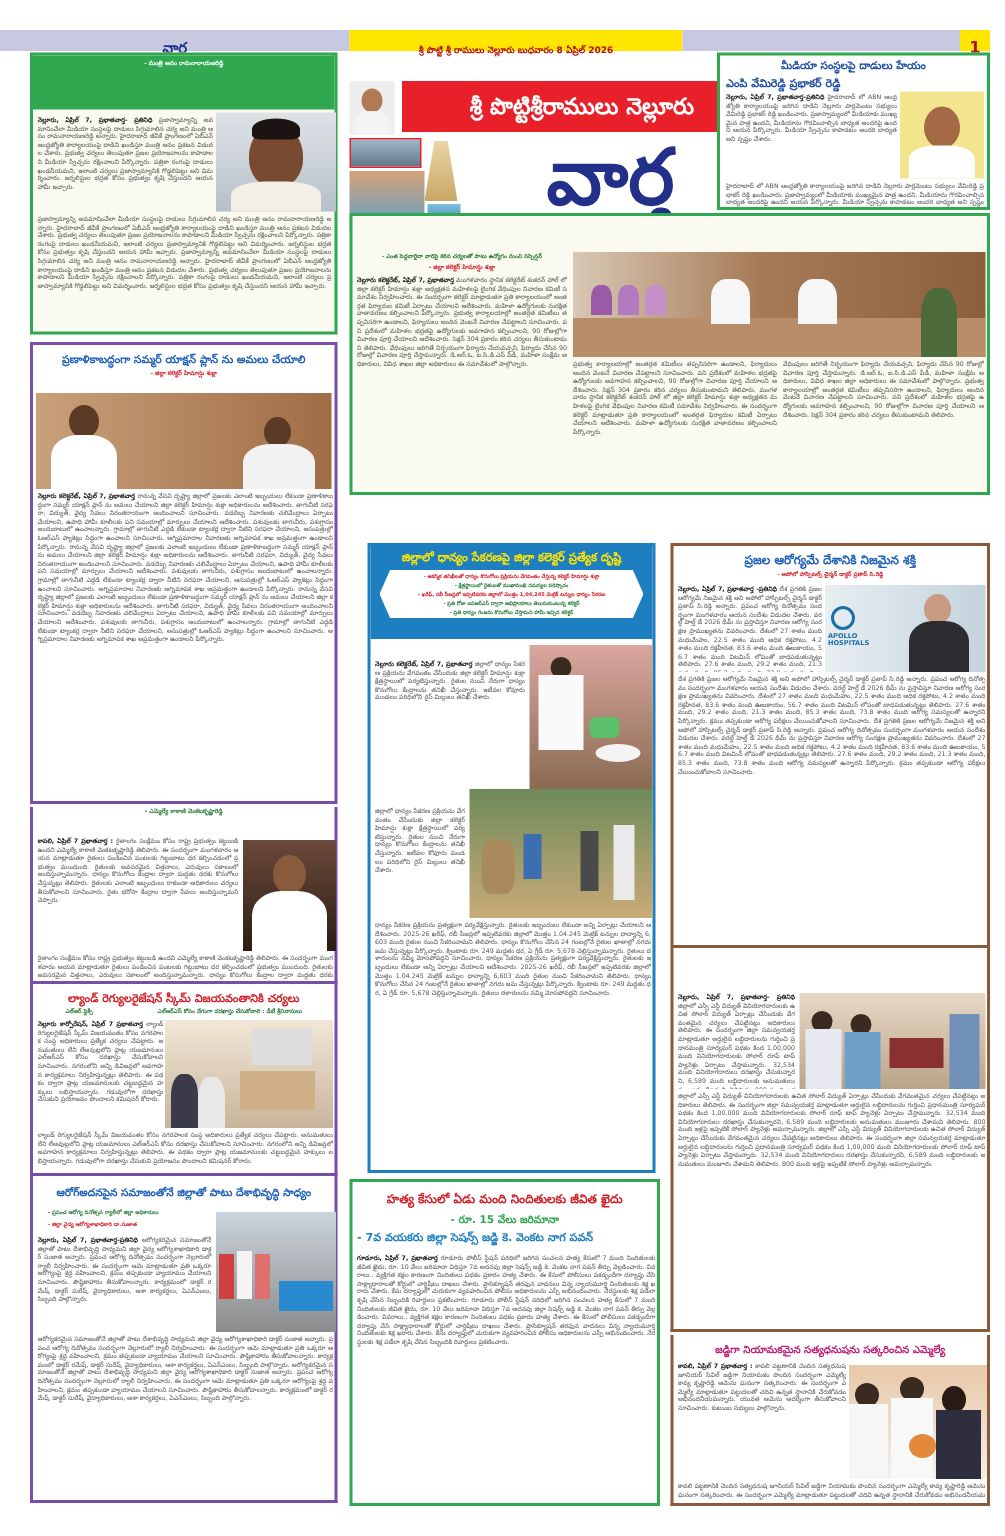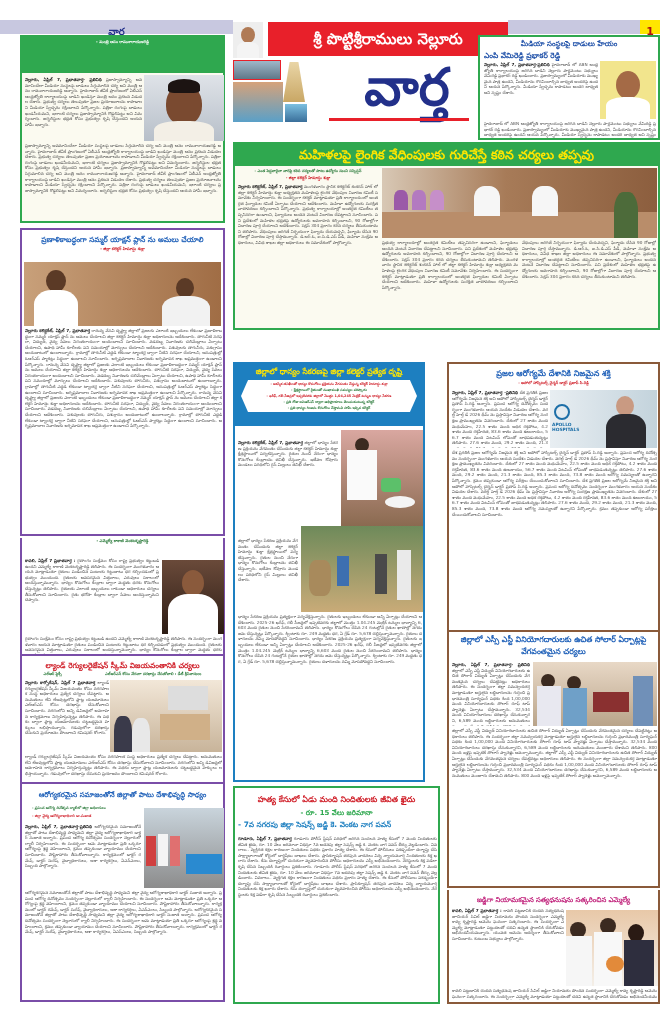--- a/index.html
+++ b/index.html
@@ -37,21 +37,21 @@
   <div class="body-text" style="position:absolute;left:3px;top:40px;width:117px;height:64px;">
     <b>నెల్లూరు, ఏప్రిల్ 7, ప్రభాతవార్త- ప్రతినిధి</b>
     <span>ప్రజాస్వామ్యాన్ని అవమానించేలా మీడియా సంస్థలపై దాడులు సిగ్గుమాలిన చర్య అని మంత్రి ఆనం రామనారాయణరెడ్డి అన్నారు. హైదరాబాద్ జీవీకే ప్రాంగణంలో ఏబీఎన్ ఆంధ్రజ్యోతి కార్యాలయంపై దాడిని ఖండిస్తూ మంత్రి ఆనం ప్రకటన విడుదల చేశారు. ప్రభుత్వ చర్యలు తెలుపుతూ ప్రజల ప్రయోజనాలను కాపాడాలని మీడియా స్వేచ్ఛను రక్షించాలని పేర్కొన్నారు. పత్రికా రంగంపై దాడులు ఖండనీయమని, ఇలాంటి చర్యలు ప్రజాస్వామ్యానికి గొడ్డలిపెట్టు అని విమర్శించారు. జర్నలిస్టుల భద్రత కోసం ప్రభుత్వం కృషి చేస్తుందని ఆయన హామీ ఇచ్చారు.</span>
   </div>
   <div class="body-text" style="position:absolute;left:3px;top:106px;width:196px;height:78px;">
     <span>ప్రజాస్వామ్యాన్ని అవమానించేలా మీడియా సంస్థలపై దాడులు సిగ్గుమాలిన చర్య అని మంత్రి ఆనం రామనారాయణరెడ్డి అన్నారు. హైదరాబాద్ జీవీకే ప్రాంగణంలో ఏబీఎన్ ఆంధ్రజ్యోతి కార్యాలయంపై దాడిని ఖండిస్తూ మంత్రి ఆనం ప్రకటన విడుదల చేశారు. ప్రభుత్వ చర్యలు తెలుపుతూ ప్రజల ప్రయోజనాలను కాపాడాలని మీడియా స్వేచ్ఛను రక్షించాలని పేర్కొన్నారు. పత్రికా రంగంపై దాడులు ఖండనీయమని, ఇలాంటి చర్యలు ప్రజాస్వామ్యానికి గొడ్డలిపెట్టు అని విమర్శించారు. జర్నలిస్టుల భద్రత కోసం ప్రభుత్వం కృషి చేస్తుందని ఆయన హామీ ఇచ్చారు.</span>
     <span>ప్రజాస్వామ్యాన్ని అవమానించేలా మీడియా సంస్థలపై దాడులు సిగ్గుమాలిన చర్య అని మంత్రి ఆనం రామనారాయణరెడ్డి అన్నారు. హైదరాబాద్ జీవీకే ప్రాంగణంలో ఏబీఎన్ ఆంధ్రజ్యోతి కార్యాలయంపై దాడిని ఖండిస్తూ మంత్రి ఆనం ప్రకటన విడుదల చేశారు. ప్రభుత్వ చర్యలు తెలుపుతూ ప్రజల ప్రయోజనాలను కాపాడాలని మీడియా స్వేచ్ఛను రక్షించాలని పేర్కొన్నారు. పత్రికా రంగంపై దాడులు ఖండనీయమని, ఇలాంటి చర్యలు ప్రజాస్వామ్యానికి గొడ్డలిపెట్టు అని విమర్శించారు. జర్నలిస్టుల భద్రత కోసం ప్రభుత్వం కృషి చేస్తుందని ఆయన హామీ ఇచ్చారు.</span>
   </div>
 </div>
 
-<div class="abs" style="left:233px;top:20px;width:275px;height:104px;background:#fff;">
+<div class="abs" style="left:233px;top:52px;width:275px;height:104px;background:#fff;">
   <div class="photo" style="left:0;top:2px;width:30px;height:36px;background:#eee;">
     <div style="position:absolute;left:8px;top:5px;width:14px;height:16px;border-radius:50%;background:#b07a55;"></div>
     <div style="position:absolute;left:4px;top:20px;width:22px;height:16px;background:#f4f4f4;border-radius:40% 40% 0 0;"></div>
   </div>
   <div style="position:absolute;left:35px;top:2px;width:240px;height:34px;background:#e8202a;text-align:center;">
     <span style="color:#fff;font-size:15px;font-weight:bold;line-height:34px;">శ్రీ పొట్టిశ్రీరాములు నెల్లూరు</span>
   </div>
   <div class="photo" style="left:0;top:40px;width:48px;height:20px;background:linear-gradient(#9fb7c9,#5f7888);border:1px solid #e8202a;"></div>
   <div class="photo" style="left:50px;top:42px;width:22px;height:40px;background:linear-gradient(#e9d5a6,#c9a765);clip-path:polygon(30% 0,70% 0,100% 100%,0 100%);"></div>
   <div class="photo" style="left:0;top:62px;width:50px;height:40px;background:linear-gradient(#d6a27a,#5aa0c8);"></div>
@@ -70,23 +70,20 @@
   <div class="body-text" style="position:absolute;left:4px;top:25px;width:114px;height:56px;">
     <b>నెల్లూరు, ఏప్రిల్ 7, ప్రభాతవార్త-ప్రతినిధి</b>
     <span>హైదరాబాద్ లో ABN ఆంధ్రజ్యోతి కార్యాలయంపై జరిగిన దాడిని నెల్లూరు పార్లమెంటు సభ్యులు వేమిరెడ్డి ప్రభాకర్ రెడ్డి ఖండించారు. ప్రజాస్వామ్యంలో మీడియాకు ముఖ్యమైన పాత్ర ఉందని, మీడియాను గౌరవించాల్సిన బాధ్యత అందరిపై ఉందని ఆయన పేర్కొన్నారు. మీడియా స్వేచ్ఛను కాపాడటం అందరి బాధ్యత అని స్పష్టం చేశారు.</span>
   </div>
   <div class="body-text" style="position:absolute;left:4px;top:84px;width:172px;height:17px;">
     <span>హైదరాబాద్ లో ABN ఆంధ్రజ్యోతి కార్యాలయంపై జరిగిన దాడిని నెల్లూరు పార్లమెంటు సభ్యులు వేమిరెడ్డి ప్రభాకర్ రెడ్డి ఖండించారు. ప్రజాస్వామ్యంలో మీడియాకు ముఖ్యమైన పాత్ర ఉందని, మీడియాను గౌరవించాల్సిన బాధ్యత అందరిపై ఉందని ఆయన పేర్కొన్నారు. మీడియా స్వేచ్ఛను కాపాడటం అందరి బాధ్యత అని స్పష్టం చేశారు.</span>
   </div>
 </div>
 
 <div class="abs" style="left:233px;top:142px;width:427px;height:188px;border:2px solid #2fa84f;background:#fbfaf0;">
-  <div style="background:#2fa84f;height:22px;text-align:center;">
-    <span style="color:#ffe600;font-size:12.5px;font-weight:bold;line-height:22px;">మహిళలపై లైంగిక వేధింపులకు గురిచేస్తే కఠిన చర్యలు తప్పవు</span>
-  </div>
   <div class="sub" style="position:absolute;left:2px;top:24px;width:142px;color:#2a7a3a;font-size:3.8px;">- ఎంత పెద్దవారైనా వారిపై కఠిన చర్యలతో పాటు ఉద్యోగం నుంచి సస్పెన్షన్</div>
   <div class="sub" style="position:absolute;left:2px;top:31px;width:142px;color:#d0202a;font-size:4px;">- జిల్లా కలెక్టర్ హిమాన్షు శుక్లా</div>
   <div class="body-text" style="position:absolute;left:3px;top:40px;width:140px;height:144px;">
     <b>నెల్లూరు కలెక్టరేట్, ఏప్రిల్ 7, ప్రభాతవార్త</b>
     <span>మంగళవారం స్థానిక కలెక్టరేట్ శంకరన్ హాల్ లో జిల్లా కలెక్టర్ హిమాన్షు శుక్లా అధ్యక్షతన మహిళలపై లైంగిక వేధింపుల నివారణ కమిటీ సమావేశం నిర్వహించారు. ఈ సందర్భంగా కలెక్టర్ మాట్లాడుతూ ప్రతి కార్యాలయంలో అంతర్గత ఫిర్యాదుల కమిటీ ఏర్పాటు చేయాలని ఆదేశించారు. మహిళా ఉద్యోగులకు సురక్షిత వాతావరణం కల్పించాలని పేర్కొన్నారు.</span>
     <span>ప్రభుత్వ కార్యాలయాల్లో అంతర్గత కమిటీలు తప్పనిసరిగా ఉండాలని, ఫిర్యాదులు అందిన వెంటనే విచారణ చేపట్టాలని సూచించారు. పని ప్రదేశంలో మహిళల భద్రతపై ఉద్యోగులకు అవగాహన కల్పించాలని, 90 రోజుల్లోగా విచారణ పూర్తి చేయాలని ఆదేశించారు. సెక్షన్ 304 ప్రకారం కఠిన చర్యలు తీసుకుంటామని తెలిపారు.</span>
     <span>వేధింపులు జరిగితే నిర్భయంగా ఫిర్యాదు చేయవచ్చని, ఫిర్యాదు చేసిన 90 రోజుల్లో విచారణ పూర్తి చేస్తామన్నారు. డి.ఆర్.ఓ, ఐ.సి.డి.ఎస్ పీడీ, మహిళా సంక్షేమ అధికారులు, వివిధ శాఖల జిల్లా అధికారులు ఈ సమావేశంలో పాల్గొన్నారు.</span>
   </div>
   <div class="photo" style="left:147px;top:24px;width:275px;height:70px;background:linear-gradient(90deg,#d8c8b5 0%,#a77b58 45%,#8c5e3e 100%);">
     <div style="position:absolute;left:0;top:44px;width:275px;height:26px;background:#b98d6a;"></div>
@@ -117,21 +114,21 @@
     <div style="position:absolute;left:138px;top:34px;width:48px;height:30px;border-radius:40% 40% 0 0;background:#f2f2f2;"></div>
   </div>
   <div class="body-text" style="position:absolute;left:3px;top:98px;width:197px;height:205px;">
     <b>నెల్లూరు కలెక్టరేట్, ఏప్రిల్ 7, ప్రభాతవార్త</b>
     <span>రానున్న వేసవి దృష్ట్యా జిల్లాలో ప్రజలకు ఎలాంటి ఇబ్బందులు లేకుండా ప్రణాళికాబద్ధంగా సమ్మర్ యాక్షన్ ప్లాన్ ను అమలు చేయాలని జిల్లా కలెక్టర్ హిమాన్షు శుక్లా అధికారులను ఆదేశించారు. తాగునీటి సరఫరా, విద్యుత్, వైద్య సేవలు నిరంతరాయంగా అందించాలని సూచించారు. వడదెబ్బ నివారణకు చలివేంద్రాలు ఏర్పాటు చేయాలని, ఉపాధి హామీ కూలీలకు పని సమయాల్లో మార్పులు చేయాలని ఆదేశించారు. పశువులకు తాగునీరు, పశుగ్రాసం అందుబాటులో ఉంచాలన్నారు. గ్రామాల్లో తాగునీటి ఎద్దడి లేకుండా ట్యాంకర్ల ద్వారా నీటిని సరఫరా చేయాలని, ఆసుపత్రుల్లో ఓఆర్ఎస్ ప్యాకెట్లు సిద్ధంగా ఉంచాలని సూచించారు. అగ్నిప్రమాదాల నివారణకు అగ్నిమాపక శాఖ అప్రమత్తంగా ఉండాలని పేర్కొన్నారు.</span>
     <span>రానున్న వేసవి దృష్ట్యా జిల్లాలో ప్రజలకు ఎలాంటి ఇబ్బందులు లేకుండా ప్రణాళికాబద్ధంగా సమ్మర్ యాక్షన్ ప్లాన్ ను అమలు చేయాలని జిల్లా కలెక్టర్ హిమాన్షు శుక్లా అధికారులను ఆదేశించారు. తాగునీటి సరఫరా, విద్యుత్, వైద్య సేవలు నిరంతరాయంగా అందించాలని సూచించారు. వడదెబ్బ నివారణకు చలివేంద్రాలు ఏర్పాటు చేయాలని, ఉపాధి హామీ కూలీలకు పని సమయాల్లో మార్పులు చేయాలని ఆదేశించారు. పశువులకు తాగునీరు, పశుగ్రాసం అందుబాటులో ఉంచాలన్నారు. గ్రామాల్లో తాగునీటి ఎద్దడి లేకుండా ట్యాంకర్ల ద్వారా నీటిని సరఫరా చేయాలని, ఆసుపత్రుల్లో ఓఆర్ఎస్ ప్యాకెట్లు సిద్ధంగా ఉంచాలని సూచించారు. అగ్నిప్రమాదాల నివారణకు అగ్నిమాపక శాఖ అప్రమత్తంగా ఉండాలని పేర్కొన్నారు.</span>
     <span>రానున్న వేసవి దృష్ట్యా జిల్లాలో ప్రజలకు ఎలాంటి ఇబ్బందులు లేకుండా ప్రణాళికాబద్ధంగా సమ్మర్ యాక్షన్ ప్లాన్ ను అమలు చేయాలని జిల్లా కలెక్టర్ హిమాన్షు శుక్లా అధికారులను ఆదేశించారు. తాగునీటి సరఫరా, విద్యుత్, వైద్య సేవలు నిరంతరాయంగా అందించాలని సూచించారు. వడదెబ్బ నివారణకు చలివేంద్రాలు ఏర్పాటు చేయాలని, ఉపాధి హామీ కూలీలకు పని సమయాల్లో మార్పులు చేయాలని ఆదేశించారు. పశువులకు తాగునీరు, పశుగ్రాసం అందుబాటులో ఉంచాలన్నారు. గ్రామాల్లో తాగునీటి ఎద్దడి లేకుండా ట్యాంకర్ల ద్వారా నీటిని సరఫరా చేయాలని, ఆసుపత్రుల్లో ఓఆర్ఎస్ ప్యాకెట్లు సిద్ధంగా ఉంచాలని సూచించారు. అగ్నిప్రమాదాల నివారణకు అగ్నిమాపక శాఖ అప్రమత్తంగా ఉండాలని పేర్కొన్నారు.</span>
   </div>
 </div>
 
-<div class="abs" style="left:233px;top:362px;width:192px;height:420px;border:2px solid #1d7fc0;background:#fff;">
+<div class="abs" style="left:245px;top:362px;width:192px;height:420px;border:2px solid #1d7fc0;background:#fff;">
   <div style="background:#1d7fc0;padding:2px;height:62px;">
     <div class="hl" style="color:#ffe600;font-size:7.6px;line-height:12px;">జిల్లాలో ధాన్యం సేకరణపై జిల్లా కలెక్టర్ ప్రత్యేక దృష్టి</div>
     <div style="background:#fff;margin:2px 4px;padding:1px;clip-path:polygon(4% 0,96% 0,100% 50%,96% 100%,4% 100%,0 50%);">
       <div class="sub" style="color:#d0202a;font-size:3.4px;line-height:6px;">- ఆకస్మిక తనిఖీలతో ధాన్యం కొనుగోలు ప్రక్రియను వేగవంతం చేస్తున్న కలెక్టర్ హిమాన్షు శుక్లా</div>
       <div class="sub" style="color:#2a7a3a;font-size:3.4px;line-height:6px;">- క్షేత్రస్థాయిలో రైతులతో ముఖాముఖి సమస్యల పరిష్కారం</div>
       <div class="sub" style="color:#d0202a;font-size:3.4px;line-height:6px;">- ఖరీఫ్, రబీ సీజన్లలో ఇప్పటివరకు జిల్లాలో మొత్తం 1,04,245 మెట్రిక్ టన్నుల ధాన్యం సేకరణ</div>
       <div class="sub" style="color:#2a7a3a;font-size:3.4px;line-height:6px;">- ప్రతి రోజు ఐవిఆర్ఎస్ ద్వారా అభిప్రాయాలు తెలుసుకుంటున్న కలెక్టర్</div>
       <div class="sub" style="color:#2a7a3a;font-size:3.4px;line-height:6px;">- ప్రతి ధాన్యం గింజను కొనుగోలు చేస్తామని హామీ ఇచ్చిన కలెక్టర్</div>
     </div>
   </div>
@@ -173,21 +170,20 @@
     <div style="position:absolute;left:66px;top:6px;width:18px;height:20px;border-radius:50%;background:#c99a82;"></div>
     <div style="position:absolute;left:56px;top:24px;width:40px;height:34px;border-radius:40% 40% 0 0;background:#2b2b30;"></div>
   </div>
   <div class="body-text" style="position:absolute;left:3px;top:86px;width:205px;height:178px;">
     <span>దేశ ప్రగతికి ప్రజల ఆరోగ్యమే నిజమైన శక్తి అని అపోలో హాస్పిటల్స్ చైర్మన్ డాక్టర్ ప్రతాప్ సి.రెడ్డి అన్నారు. ప్రపంచ ఆరోగ్య దినోత్సవం సందర్భంగా మంగళవారం ఆయన సందేశం విడుదల చేశారు. వరల్డ్ హెల్త్ డే 2026 థీమ్ ను ప్రస్తావిస్తూ నివారణ ఆరోగ్య సంరక్షణ ప్రాముఖ్యతను వివరించారు. దేశంలో 27 శాతం మంది మధుమేహం, 22.5 శాతం మంది అధిక రక్తపోటు, 4.2 శాతం మంది రక్తహీనత, 83.6 శాతం మంది ఊబకాయం, 56.7 శాతం మంది విటమిన్ లోపంతో బాధపడుతున్నట్లు తెలిపారు. 27.6 శాతం మంది, 29.2 శాతం మంది, 21.3 శాతం మంది, 85.3 శాతం మంది, 73.8 శాతం మంది ఆరోగ్య సమస్యలతో ఉన్నారని పేర్కొన్నారు. క్రమం తప్పకుండా ఆరోగ్య పరీక్షలు చేయించుకోవాలని సూచించారు.</span>
     <span>దేశ ప్రగతికి ప్రజల ఆరోగ్యమే నిజమైన శక్తి అని అపోలో హాస్పిటల్స్ చైర్మన్ డాక్టర్ ప్రతాప్ సి.రెడ్డి అన్నారు. ప్రపంచ ఆరోగ్య దినోత్సవం సందర్భంగా మంగళవారం ఆయన సందేశం విడుదల చేశారు. వరల్డ్ హెల్త్ డే 2026 థీమ్ ను ప్రస్తావిస్తూ నివారణ ఆరోగ్య సంరక్షణ ప్రాముఖ్యతను వివరించారు. దేశంలో 27 శాతం మంది మధుమేహం, 22.5 శాతం మంది అధిక రక్తపోటు, 4.2 శాతం మంది రక్తహీనత, 83.6 శాతం మంది ఊబకాయం, 56.7 శాతం మంది విటమిన్ లోపంతో బాధపడుతున్నట్లు తెలిపారు. 27.6 శాతం మంది, 29.2 శాతం మంది, 21.3 శాతం మంది, 85.3 శాతం మంది, 73.8 శాతం మంది ఆరోగ్య సమస్యలతో ఉన్నారని పేర్కొన్నారు. క్రమం తప్పకుండా ఆరోగ్య పరీక్షలు చేయించుకోవాలని సూచించారు.</span>
   </div>
 </div>
 
 <div class="abs" style="left:447px;top:632px;width:213px;height:256px;border:2px solid #8a5a3a;border-top:none;background:#fff;">
-  <div class="hl" style="color:#1d5fb8;font-size:7.8px;line-height:12px;margin-top:2px;padding:0 4px;">జిల్లాలో ఎస్సీ ఎస్టీ వినియోగదారులకు ఉచిత సోలార్ ఏర్పాట్లపై వేగవంతమైన చర్యలు</div>
   <div class="body-text" style="position:absolute;left:3px;top:30px;width:78px;height:64px;">
     <b>నెల్లూరు, ఏప్రిల్ 7, ప్రభాతవార్త- ప్రతినిధి</b>
     <span>జిల్లాలో ఎస్సీ ఎస్టీ విద్యుత్ వినియోగదారులకు ఉచిత సోలార్ విద్యుత్ ఏర్పాట్లు చేసేందుకు వేగవంతమైన చర్యలు చేపట్టినట్లు అధికారులు తెలిపారు. ఈ సందర్భంగా జిల్లా సమన్వయకర్త మాట్లాడుతూ అర్హులైన లబ్ధిదారులను గుర్తించి ప్రధానమంత్రి సూర్యఘర్ పథకం కింద 1,00,000 మంది వినియోగదారులకు సోలార్ రూఫ్ టాప్ ప్యానెళ్లు ఏర్పాటు చేస్తామన్నారు. 32,534 మంది వినియోగదారులు దరఖాస్తు చేసుకున్నారని, 6,589 మంది లబ్ధిదారులకు అనుమతులు మంజూరు చేశామని తెలిపారు. 800 మంది ఇళ్లపై ఇప్పటికే సోలార్ ప్యానెళ్లు అమర్చామన్నారు.</span>
   </div>
   <div class="photo" style="left:84px;top:30px;width:124px;height:64px;background:linear-gradient(#e8d8c6,#b9a48a);">
     <div style="position:absolute;left:8px;top:12px;width:14px;height:14px;border-radius:50%;background:#3b2a20;"></div>
     <div style="position:absolute;left:4px;top:24px;width:24px;height:40px;background:#e8e8f0;"></div>
     <div style="position:absolute;left:34px;top:14px;width:14px;height:14px;border-radius:50%;background:#3b2a20;"></div>
     <div style="position:absolute;left:30px;top:26px;width:24px;height:38px;background:#6fa0c8;"></div>
     <div style="position:absolute;left:60px;top:30px;width:36px;height:20px;background:#8a3030;"></div>
@@ -229,21 +225,21 @@
     <div style="position:absolute;left:50px;top:34px;width:50px;height:26px;background:#d0b088;"></div>
     <div style="position:absolute;left:4px;top:36px;width:18px;height:36px;background:#3a3a4a;border-radius:40% 40% 0 0;"></div>
     <div style="position:absolute;left:22px;top:38px;width:18px;height:34px;background:#e8e8e8;border-radius:40% 40% 0 0;"></div>
   </div>
   <div class="body-text" style="position:absolute;left:3px;top:98px;width:197px;height:28px;">
     <span>ల్యాండ్ రెగ్యులరైజేషన్ స్కీమ్ విజయవంతం కోసం నగరపాలక సంస్థ అధికారులు ప్రత్యేక చర్యలు చేపట్టారు. అనుమతులు లేని లేఅవుట్లలోని ప్లాట్ల యజమానులు ఎల్‌ఆర్‌ఎస్ కోసం దరఖాస్తు చేసుకోవాలని సూచించారు. నగరంలోని అన్ని డివిజన్లలో అవగాహన కార్యక్రమాలు నిర్వహిస్తున్నట్లు తెలిపారు. ఈ పథకం ద్వారా ప్లాట్ల యజమానులకు చట్టబద్ధమైన హక్కులు లభిస్తాయన్నారు. గడువులోగా దరఖాస్తు చేసుకుని ప్రయోజనం పొందాలని కమిషనర్ కోరారు.</span>
   </div>
 </div>
 
 <div class="abs" style="left:20px;top:784px;width:205px;height:218px;border:2px solid #7a4ea8;border-top:none;background:#fff;">
-  <div class="hl" style="color:#1d5fb8;font-size:7px;line-height:11px;margin-top:6px;">ఆరోగ్యకరమైన సమాజంతోనే జిల్లాతో పాటు దేశాభివృద్ధి సాధ్యం</div>
+  <div class="hl" style="color:#1d5fb8;font-size:7px;line-height:11px;margin-top:6px;">ఆరోగ్అదనపైన సమాజంతోనే జిల్లాతో పాటు దేశాభివృద్ధి సాధ్యం</div>
   <div style="position:absolute;left:10px;top:22px;width:100px;font-size:3.6px;font-weight:bold;color:#2a7a3a;">- ప్రపంచ ఆరోగ్య దినోత్సవ ర్యాలీలో జిల్లా అధికారులు</div>
   <div style="position:absolute;left:10px;top:30px;width:100px;font-size:3.6px;font-weight:bold;color:#d0202a;">- జిల్లా వైద్య ఆరోగ్యశాఖాధికారి డా.సుజాత</div>
   <div class="body-text" style="position:absolute;left:3px;top:40px;width:116px;height:64px;">
     <b>నెల్లూరు, ఏప్రిల్ 7, ప్రభాతవార్త-ప్రతినిధి</b>
     <span>ఆరోగ్యకరమైన సమాజంతోనే జిల్లాతో పాటు దేశాభివృద్ధి సాధ్యమని జిల్లా వైద్య ఆరోగ్యశాఖాధికారి డాక్టర్ సుజాత అన్నారు. ప్రపంచ ఆరోగ్య దినోత్సవం సందర్భంగా నెల్లూరులో ర్యాలీ నిర్వహించారు. ఈ సందర్భంగా ఆమె మాట్లాడుతూ ప్రతి ఒక్కరూ ఆరోగ్యంపై శ్రద్ధ వహించాలని, క్రమం తప్పకుండా వ్యాయామం చేయాలని సూచించారు. పౌష్టికాహారం తీసుకోవాలన్నారు. కార్యక్రమంలో డాక్టర్ రమేష్, డాక్టర్ సురేష్, వైద్యాధికారులు, ఆశా కార్యకర్తలు, ఏఎన్ఎంలు, సిబ్బంది పాల్గొన్నారు.</span>
   </div>
   <div class="photo" style="left:122px;top:24px;width:80px;height:80px;background:linear-gradient(#c9d4dc,#8c8c8c);">
     <div style="position:absolute;left:2px;top:28px;width:10px;height:30px;background:#d04040;"></div>
     <div style="position:absolute;left:14px;top:26px;width:10px;height:32px;background:#f4f4f4;"></div>
     <div style="position:absolute;left:26px;top:28px;width:10px;height:30px;background:#e07070;"></div>
@@ -251,21 +247,21 @@
   </div>
   <div class="body-text" style="position:absolute;left:3px;top:106px;width:197px;height:108px;">
     <span>ఆరోగ్యకరమైన సమాజంతోనే జిల్లాతో పాటు దేశాభివృద్ధి సాధ్యమని జిల్లా వైద్య ఆరోగ్యశాఖాధికారి డాక్టర్ సుజాత అన్నారు. ప్రపంచ ఆరోగ్య దినోత్సవం సందర్భంగా నెల్లూరులో ర్యాలీ నిర్వహించారు. ఈ సందర్భంగా ఆమె మాట్లాడుతూ ప్రతి ఒక్కరూ ఆరోగ్యంపై శ్రద్ధ వహించాలని, క్రమం తప్పకుండా వ్యాయామం చేయాలని సూచించారు. పౌష్టికాహారం తీసుకోవాలన్నారు. కార్యక్రమంలో డాక్టర్ రమేష్, డాక్టర్ సురేష్, వైద్యాధికారులు, ఆశా కార్యకర్తలు, ఏఎన్ఎంలు, సిబ్బంది పాల్గొన్నారు.</span>
     <span>ఆరోగ్యకరమైన సమాజంతోనే జిల్లాతో పాటు దేశాభివృద్ధి సాధ్యమని జిల్లా వైద్య ఆరోగ్యశాఖాధికారి డాక్టర్ సుజాత అన్నారు. ప్రపంచ ఆరోగ్య దినోత్సవం సందర్భంగా నెల్లూరులో ర్యాలీ నిర్వహించారు. ఈ సందర్భంగా ఆమె మాట్లాడుతూ ప్రతి ఒక్కరూ ఆరోగ్యంపై శ్రద్ధ వహించాలని, క్రమం తప్పకుండా వ్యాయామం చేయాలని సూచించారు. పౌష్టికాహారం తీసుకోవాలన్నారు. కార్యక్రమంలో డాక్టర్ రమేష్, డాక్టర్ సురేష్, వైద్యాధికారులు, ఆశా కార్యకర్తలు, ఏఎన్ఎంలు, సిబ్బంది పాల్గొన్నారు.</span>
   </div>
 </div>
 
 <div class="abs" style="left:233px;top:786px;width:207px;height:218px;border:2px solid #2fa84f;background:#fff;">
   <div class="hl" style="color:#d0202a;font-size:8px;line-height:14px;margin-top:5px;">హత్య కేసులో ఏడు మంది నిందితులకు జీవిత ఖైదు</div>
   <div class="hl" style="color:#2fa84f;font-size:7px;line-height:12px;">- రూ. 15 వేలు జరిమానా</div>
-  <div style="color:#1d7fc0;font-size:7.4px;font-weight:bold;line-height:12px;padding-left:3px;white-space:nowrap;overflow:hidden;">- 7వ నగరపు జిల్లా సెషన్స్ జడ్జి కె. వెంకట నాగ పవన్</div>
+  <div style="color:#1d7fc0;font-size:7.4px;font-weight:bold;line-height:12px;padding-left:3px;white-space:nowrap;overflow:hidden;">- 7వ వయకరు జిల్లా సెషన్స్ జడ్జి కె. వెంకట నాగ పవన్</div>
   <div class="body-text" style="position:absolute;left:3px;top:48px;width:199px;height:166px;">
     <b>గూడూరు, ఏప్రిల్ 7, ప్రభాతవార్త</b>
     <span>గూడూరు పోలీస్ స్టేషన్ పరిధిలో జరిగిన సంచలన హత్య కేసులో 7 మంది నిందితులకు జీవిత ఖైదు, రూ. 10 వేలు జరిమానా విధిస్తూ 7వ అదనపు జిల్లా సెషన్స్ జడ్జి కె. వెంకట నాగ పవన్ తీర్పు వెల్లడించారు. వివరాలు.. వ్యక్తిగత కక్షల కారణంగా నిందితులు పథకం ప్రకారం హత్య చేశారు. ఈ కేసులో పోలీసులు పకడ్బందీగా దర్యాప్తు చేసి సాక్ష్యాధారాలతో కోర్టులో చార్జిషీటు దాఖలు చేశారు. ప్రాసిక్యూషన్ తరఫున వాదనలు విన్న న్యాయమూర్తి నిందితులకు శిక్ష ఖరారు చేశారు. కేసు దర్యాప్తులో చురుకుగా వ్యవహరించిన పోలీసు అధికారులను ఎస్పీ అభినందించారు. నేరస్థులకు శిక్ష పడేలా కృషి చేసిన సిబ్బందికి రివార్డులు ప్రకటించారు.</span>
     <span>గూడూరు పోలీస్ స్టేషన్ పరిధిలో జరిగిన సంచలన హత్య కేసులో 7 మంది నిందితులకు జీవిత ఖైదు, రూ. 10 వేలు జరిమానా విధిస్తూ 7వ అదనపు జిల్లా సెషన్స్ జడ్జి కె. వెంకట నాగ పవన్ తీర్పు వెల్లడించారు. వివరాలు.. వ్యక్తిగత కక్షల కారణంగా నిందితులు పథకం ప్రకారం హత్య చేశారు. ఈ కేసులో పోలీసులు పకడ్బందీగా దర్యాప్తు చేసి సాక్ష్యాధారాలతో కోర్టులో చార్జిషీటు దాఖలు చేశారు. ప్రాసిక్యూషన్ తరఫున వాదనలు విన్న న్యాయమూర్తి నిందితులకు శిక్ష ఖరారు చేశారు. కేసు దర్యాప్తులో చురుకుగా వ్యవహరించిన పోలీసు అధికారులను ఎస్పీ అభినందించారు. నేరస్థులకు శిక్ష పడేలా కృషి చేసిన సిబ్బందికి రివార్డులు ప్రకటించారు.</span>
   </div>
 </div>
 
 <div class="abs" style="left:447px;top:890px;width:213px;height:114px;border:2px solid #8a5a3a;border-top:none;background:#fff;">
   <div class="hl" style="color:#c0207a;font-size:6.8px;line-height:12px;margin-top:4px;text-align:center;">జడ్జిగా నియామకమైన సత్యధనుషను సత్కరించిన ఎమ్మెల్యే</div>
   <div class="body-text" style="position:absolute;left:3px;top:18px;width:112px;height:78px;">

